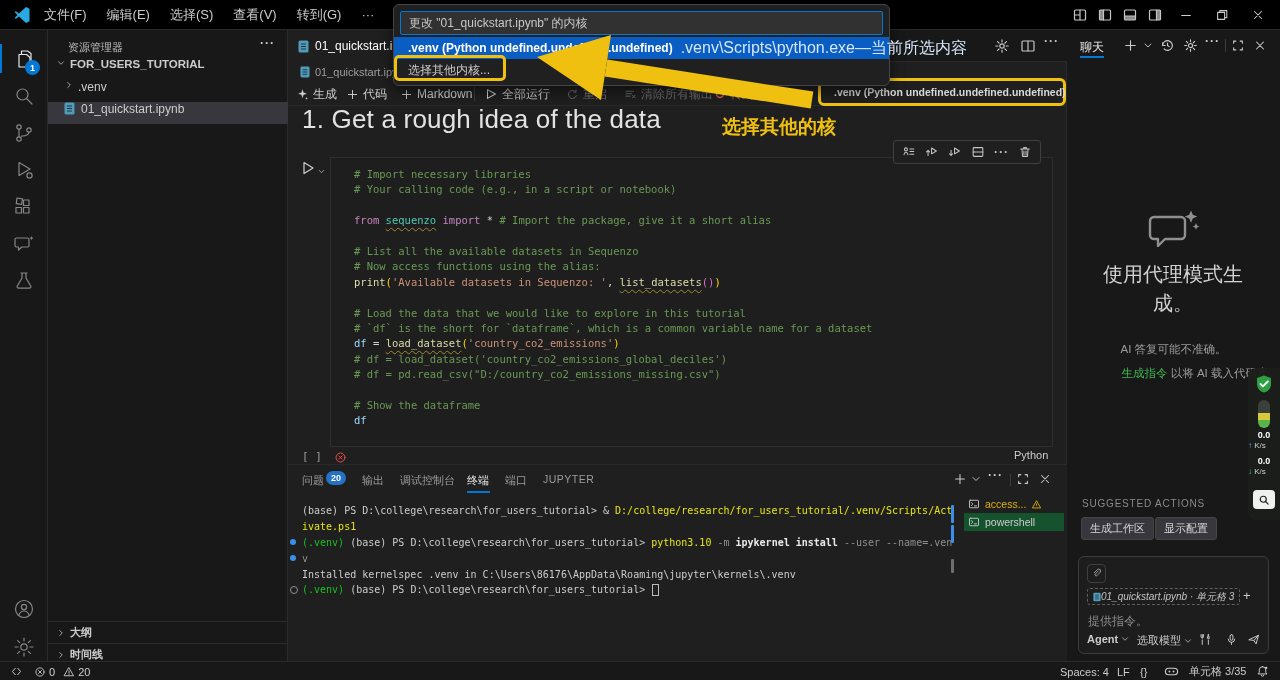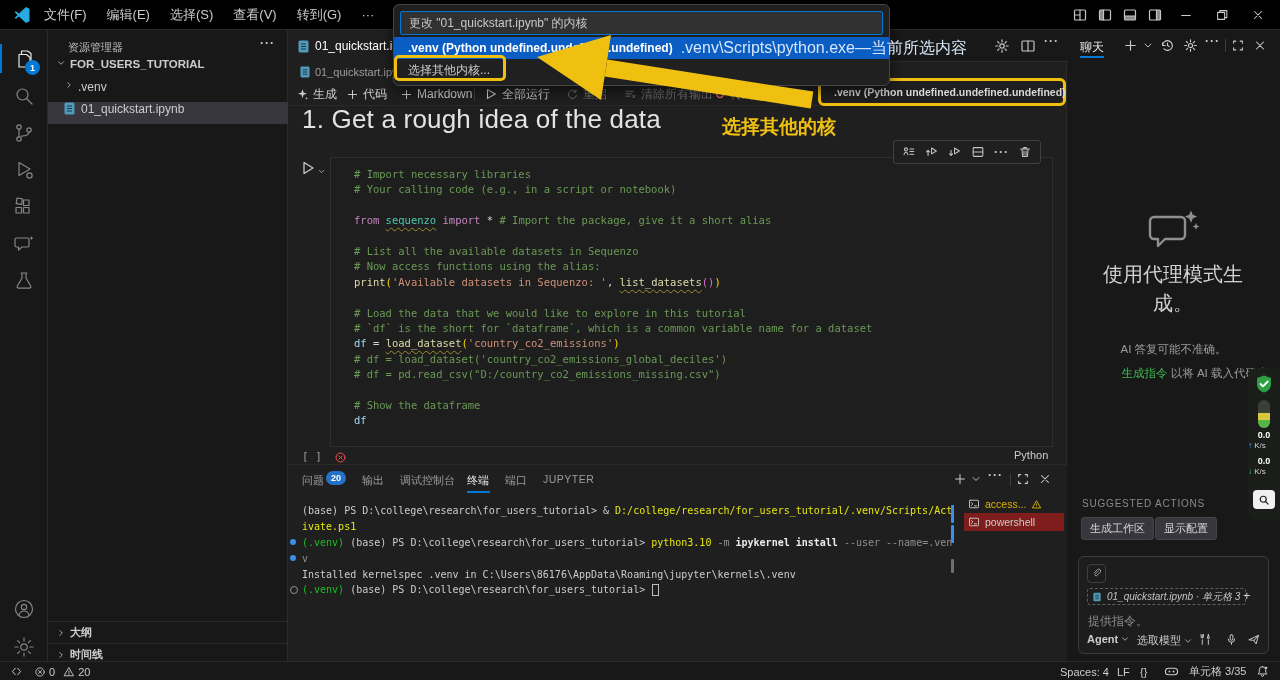--- a/index.html
+++ b/index.html
@@ -82,41 +82,41 @@
   #terminal-lines{position:absolute;left:2px;top:38px;font-family:"DejaVu Sans Mono","Liberation Mono",monospace;font-size:10px}
   #terminal-lines .seg-line{height:15.8px;display:flex;align-items:center}
   .gmark{width:12px;flex:none;display:flex;align-items:center}
   .gmark.dot::before{content:"";width:6px;height:6px;border-radius:50%;background:#3b8eea}
   .gmark.circle::before{content:"";width:6px;height:6px;border-radius:50%;border:1px solid #8f8f8f}
   .seg.tfg{color:#cccccc}.seg.tyellow{color:#e5e510}.seg.tgreen{color:#17c022}.seg.tgray{color:#8f8f8f}
   .seg.tbold{color:#e9e9e9;font-weight:700}
   .seg.cursor{display:inline-block;width:7px;height:12px;border:1px solid #bbbbbb;margin-left:1px}
   .scrollmark{position:absolute;width:3px;border-radius:1px}
   .term-row{position:absolute;left:676px;width:100px;height:18px;display:flex;align-items:center;gap:5px;padding:0 4px;font-size:10.5px}
-  .term-row.selected{background:#7f1d1d;color:#cccccc}
+  .term-row.selected{background:#14532d;color:#cccccc}
   .term-row .warn-label{color:#ddb100}
 
   
   #chat{left:1067px;top:30px;width:213px;height:631px;background:#181818}
   #chat-title{position:absolute;left:13px;top:9px;font-size:12px;color:#e7e7e7}
   #chat-title-underline{position:absolute;left:13px;top:26px;width:24px;height:2px;background:#0078d4}
   .chact{position:absolute;top:8px;color:#cccccc}
   #welcome-icon{position:absolute;left:79px;top:178px;color:#8f8f8f}
   #welcome-heading{position:absolute;left:26px;top:230px;width:160px;text-align:center;font-size:20px;line-height:29px;
                    color:#d2d2d2;font-weight:500}
   #welcome-note{position:absolute;left:0;top:312px;width:213px;text-align:center;font-size:11.5px;color:#9b9b9b}
   #welcome-link-line{position:absolute;left:0;top:336px;width:213px;text-align:right;font-size:11.5px;color:#9b9b9b}
   #welcome-link-line .link{color:#3fb950}
   #suggested-title{position:absolute;left:15px;top:468px;font-size:10px;letter-spacing:.8px;color:#8a8a8a}
   .sugg-btn{position:absolute;top:487px;height:23px;background:#37373d;border:1px solid #454545;border-radius:3px;
             color:#d6d6d6;font-size:11px;display:flex;align-items:center;padding:0 8px}
   #chat-input{position:absolute;left:11px;top:526px;width:191px;height:98px;background:#1d1d1d;border:1px solid #3c3c3c;border-radius:6px}
   #attach-btn{position:absolute;left:8px;top:7px;width:19px;height:19px;border:1px solid #3f3f3f;border-radius:4px;
               display:flex;align-items:center;justify-content:center;color:#b5b5b5}
-  #context-chip{position:absolute;left:8px;top:31px;height:17px;display:inline-flex;align-items:center;gap:6px;
+  #context-chip{position:absolute;left:8px;top:31px;height:17px;display:inline-flex;align-items:center;gap:0;
                 border:1px dashed #5f5f5f;border-radius:3px;padding:0 5px;font-size:10px;font-style:italic;color:#c5c5c5;white-space:nowrap}
   #chip-add{position:absolute;left:164px;top:31px;color:#cccccc;font-size:13px}
   #chat-placeholder{position:absolute;left:9px;top:56px;font-size:12px;color:#8a8a8a}
   .chat-foot{position:absolute;top:76px;font-size:11px;color:#cccccc;display:flex;align-items:center;gap:2px}
 
   
   #statusbar{left:0;top:661px;width:1280px;height:19px;background:#181818;border-top:1px solid #2b2b2b;font-size:11px;color:#cccccc}
   .sb-item{position:absolute;top:0;height:19px;display:flex;align-items:center;gap:3px}
 
   

